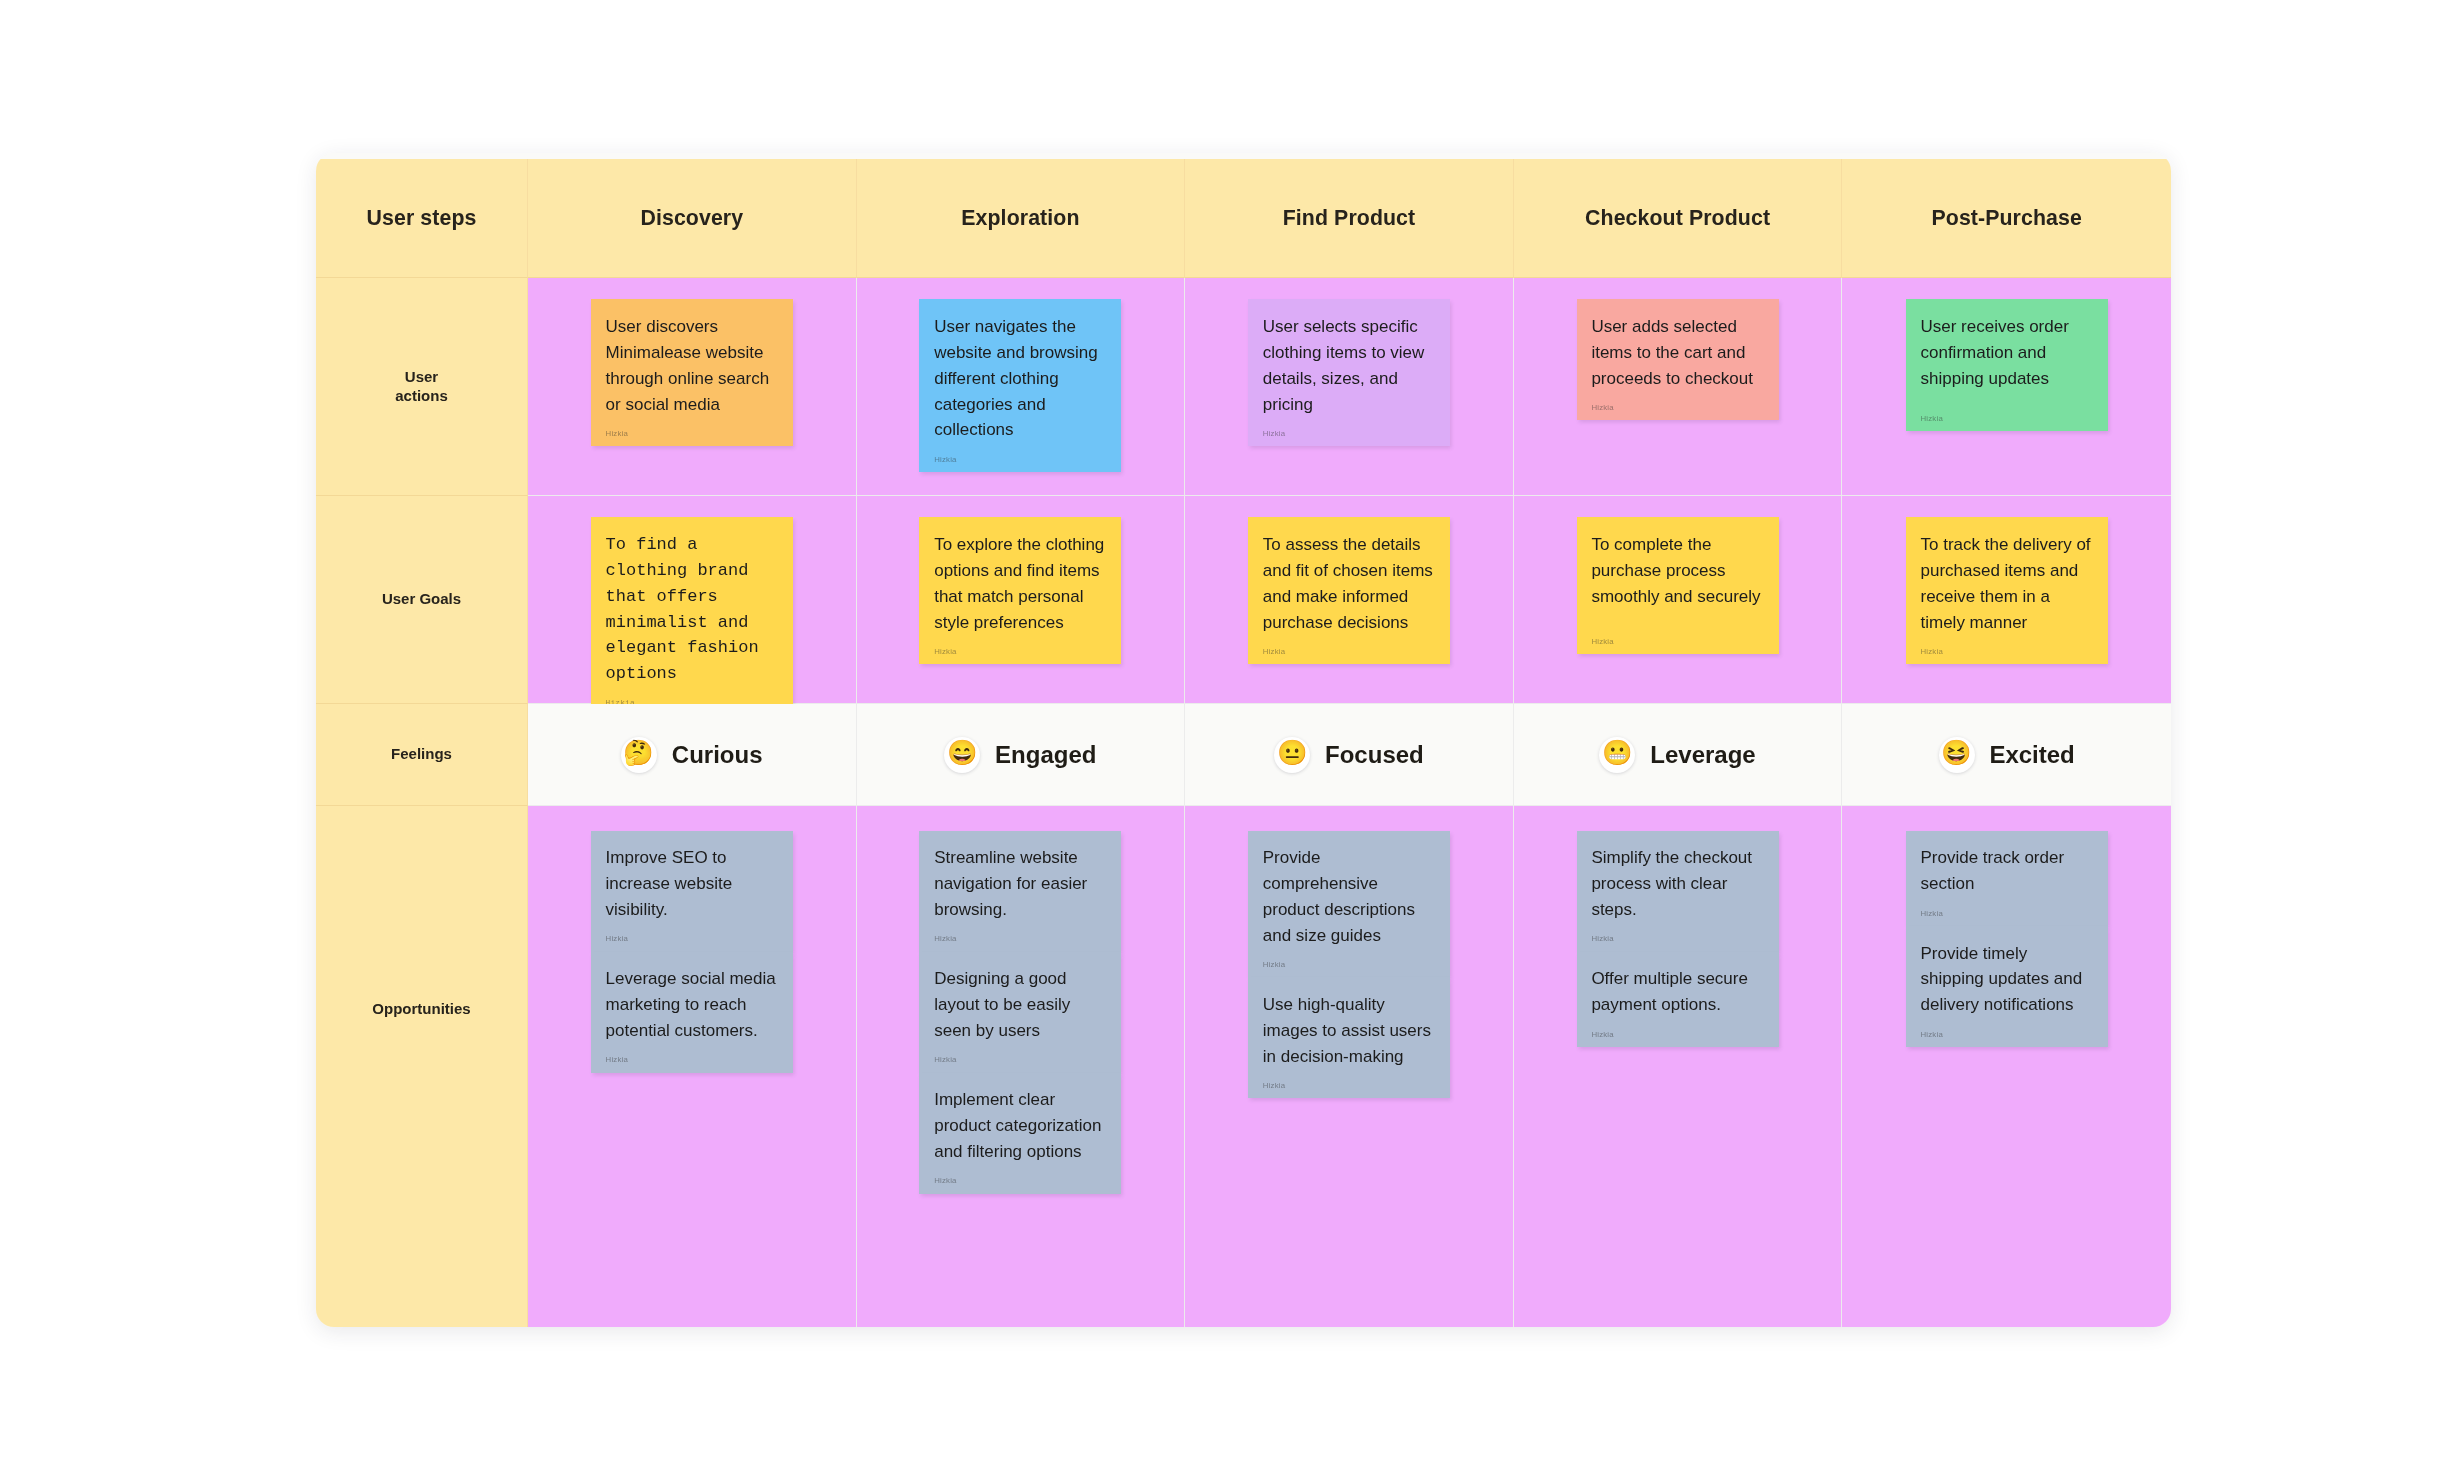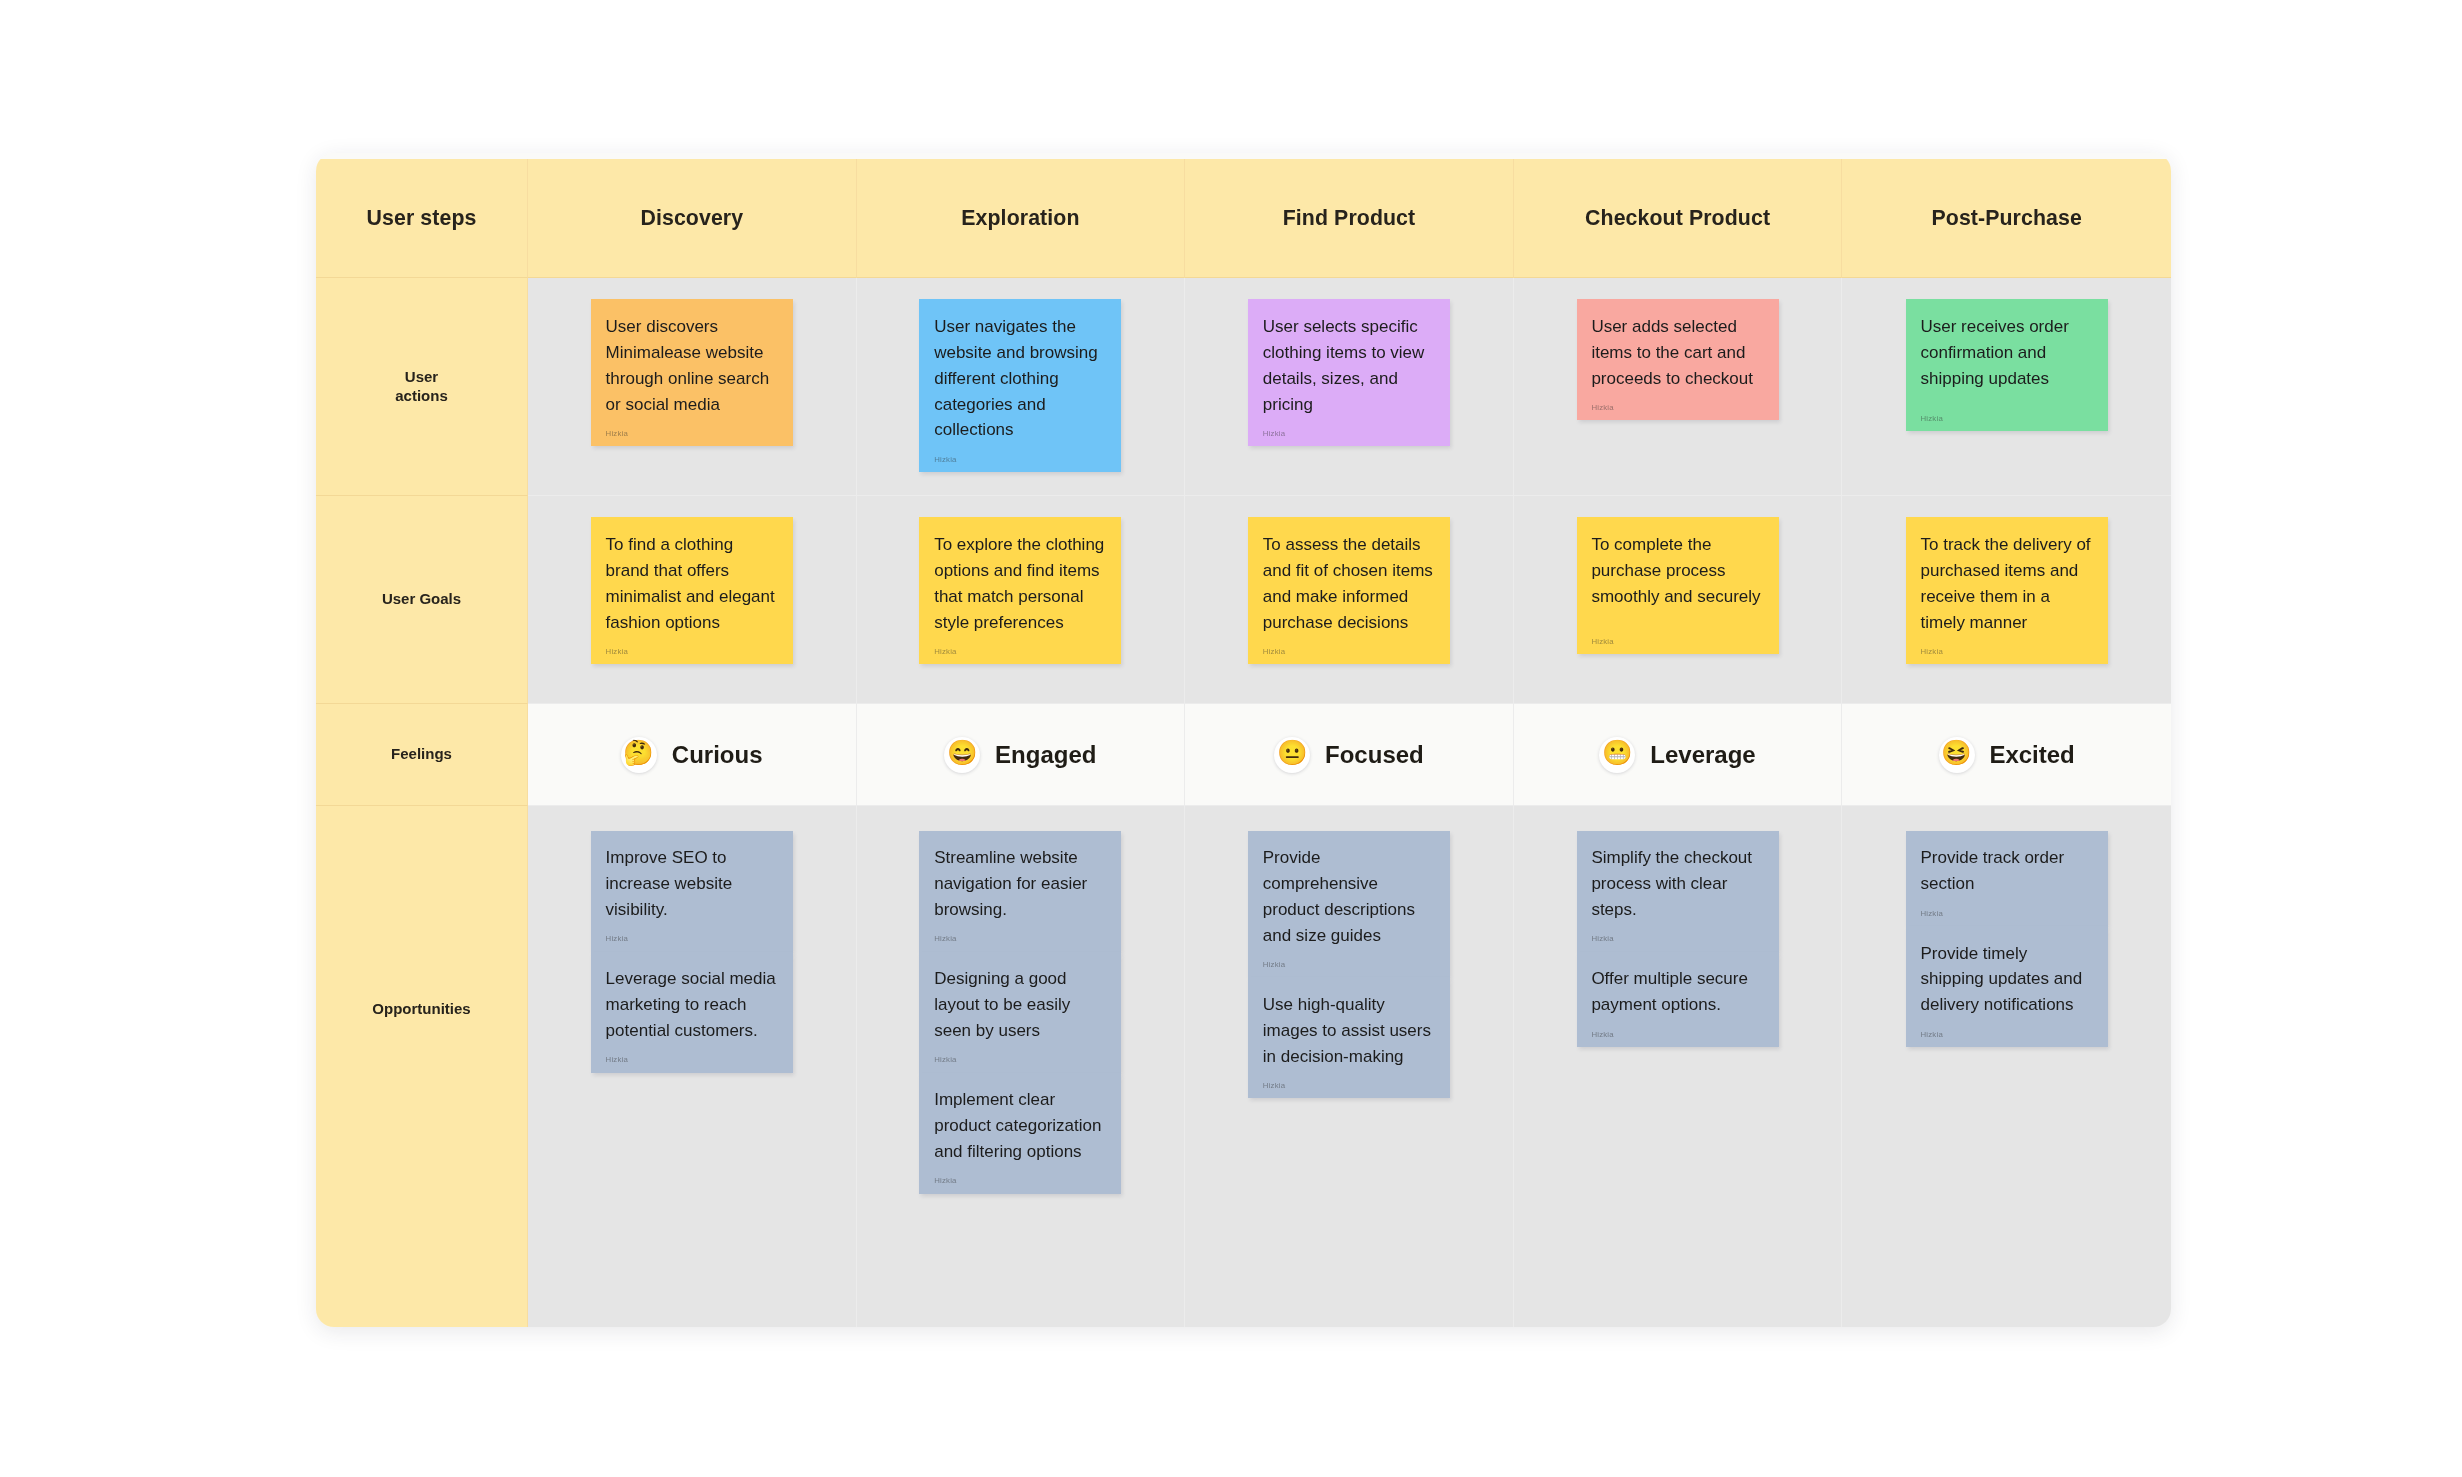--- a/index.html
+++ b/index.html
@@ -70,21 +70,21 @@
     font-size: 15px;
     font-weight: 700;
     color: #27231c;
     line-height: 1.22;
     white-space: pre-line;
   }
   .rowlabel.opps { align-items: flex-start; padding-top: 194px; }
 
   
   .notecell {
-    background: #e5e5e5;
+    background: #f0abfc;
     padding: 21.3px 0 0 0;
     display: flex;
     flex-direction: column;
     align-items: center;
   }
   .notecell.opps { padding-top: 24.6px; }
 
   
   .note {
     width: 202px;
@@ -186,21 +186,21 @@
       <div class="note" style="background: rgb(122, 223, 160); gap: 11px;">
         <div class="note-text">User receives order confirmation and shipping updates</div>
         <div class="note-author">Hizkia</div>
       </div>
     </div>
 
   <div class="rowlabel">
     <span class="rowlabel-text">User Goals</span>
   </div>
   <div class="cell notecell">
-      <div class="note" style="background: rgb(255, 216, 77);">
+      <div class="note" style="background: rgb(255, 216, 77); font-family: Liberation Mono, monospace;">
         <div class="note-text">To find a clothing brand that offers minimalist and elegant fashion options</div>
         <div class="note-author">Hizkia</div>
       </div>
     </div>
   <div class="cell notecell">
       <div class="note" style="background: rgb(255, 216, 77);">
         <div class="note-text">To explore the clothing options and find items that match personal style preferences</div>
         <div class="note-author">Hizkia</div>
       </div>
     </div>

